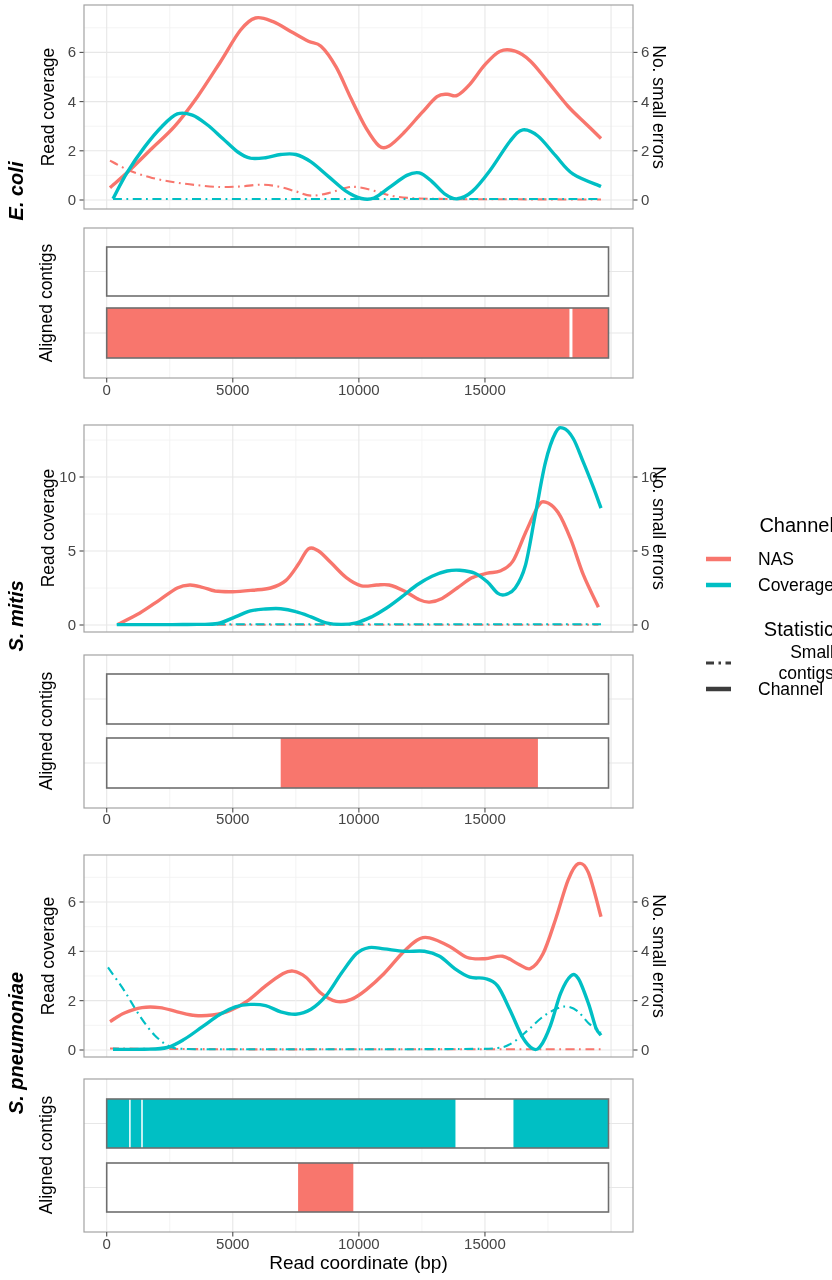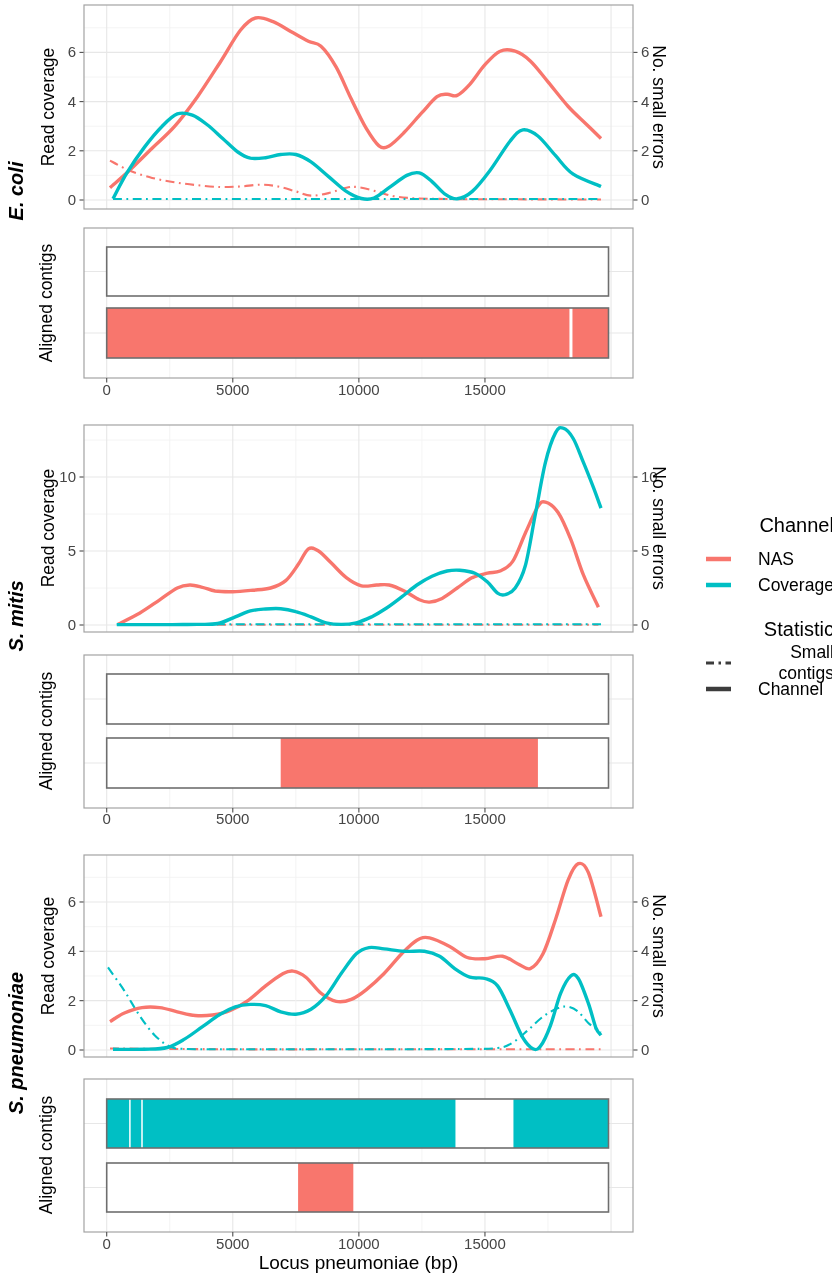--- a/index.html
+++ b/index.html
@@ -253,21 +253,21 @@
   <div class="rot axis-label" style="left:48px;top:528px">Read coverage</div>
   <div class="rot axis-label" style="left:48px;top:956px">Read coverage</div>
   <div class="rot axis-label" style="left:46px;top:303px">Aligned contigs</div>
   <div class="rot axis-label" style="left:46px;top:731px">Aligned contigs</div>
   <div class="rot axis-label" style="left:46px;top:1155px">Aligned contigs</div>
 
   <div class="rot-cw axis-label" style="left:658px;top:107px">No. small errors</div>
   <div class="rot-cw axis-label" style="left:658px;top:528px">No. small errors</div>
   <div class="rot-cw axis-label" style="left:658px;top:956px">No. small errors</div>
 
-  <div class="x-title" style="top:1252px">Locus pneumoniae (bp)</div>
+  <div class="x-title" style="top:1252px">Read coordinate (bp)</div>
 
   <div class="legend">
     <div class="legend-group">
       <div class="legend-title">Channel</div>
       <div class="legend-item">
         <svg width="30" height="18">
             <line x1="2" x2="27" y1="9" y2="9" stroke="#F8766D" stroke-width="4.5" stroke-linecap="butt"></line>
           </svg>
         <span>NAS</span>
       </div>

